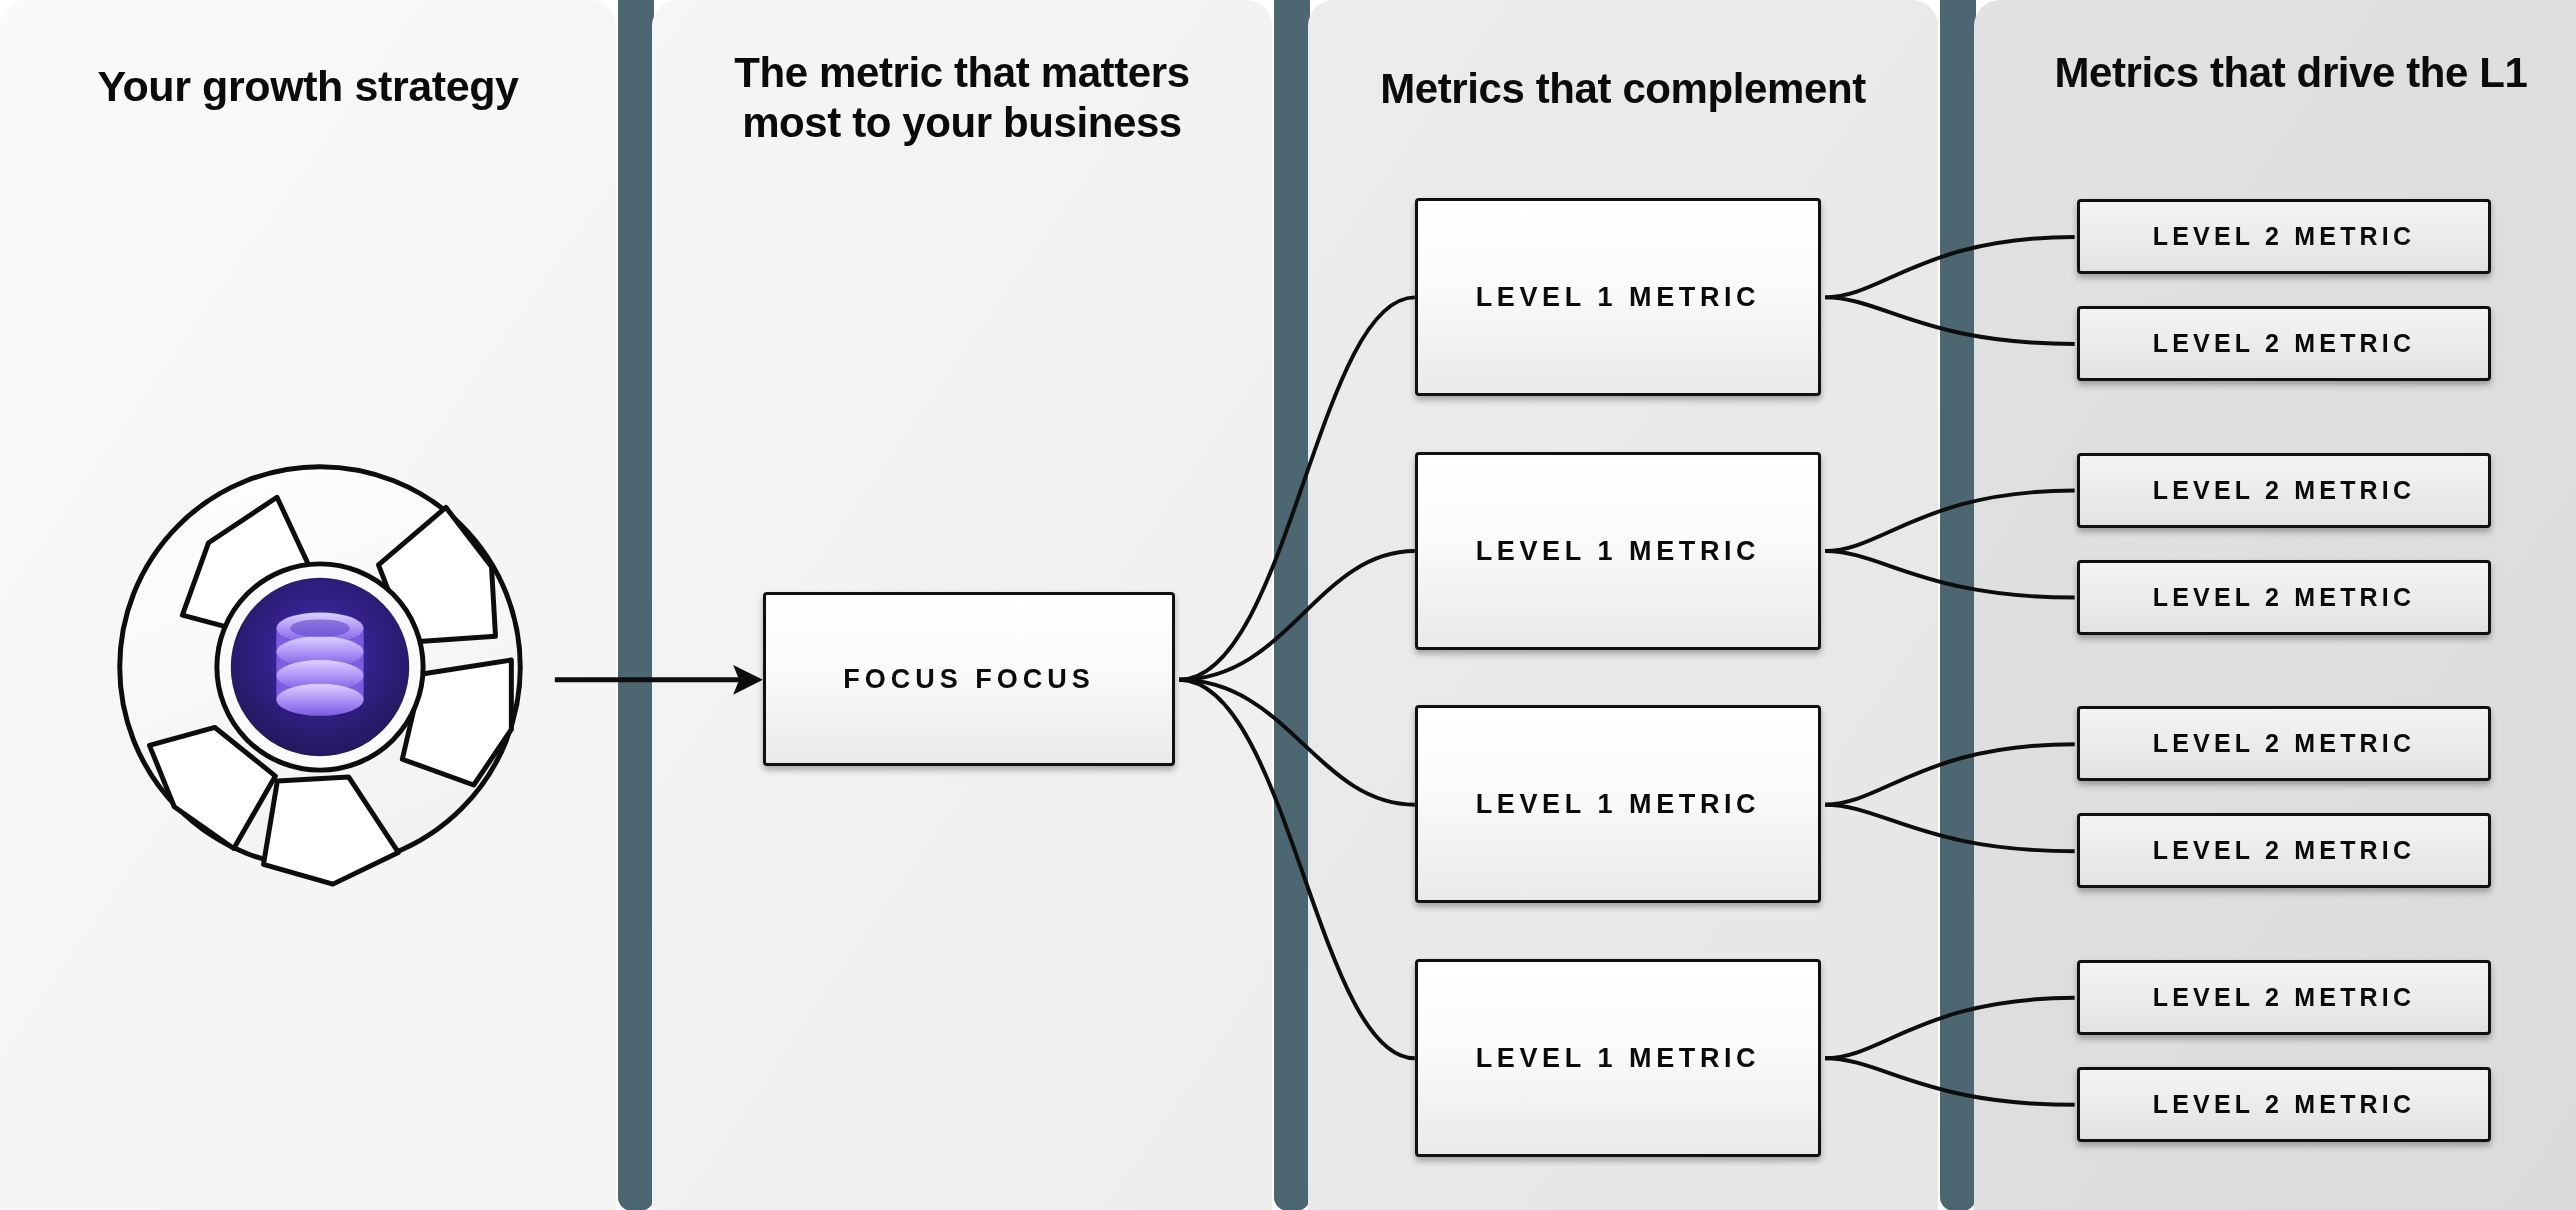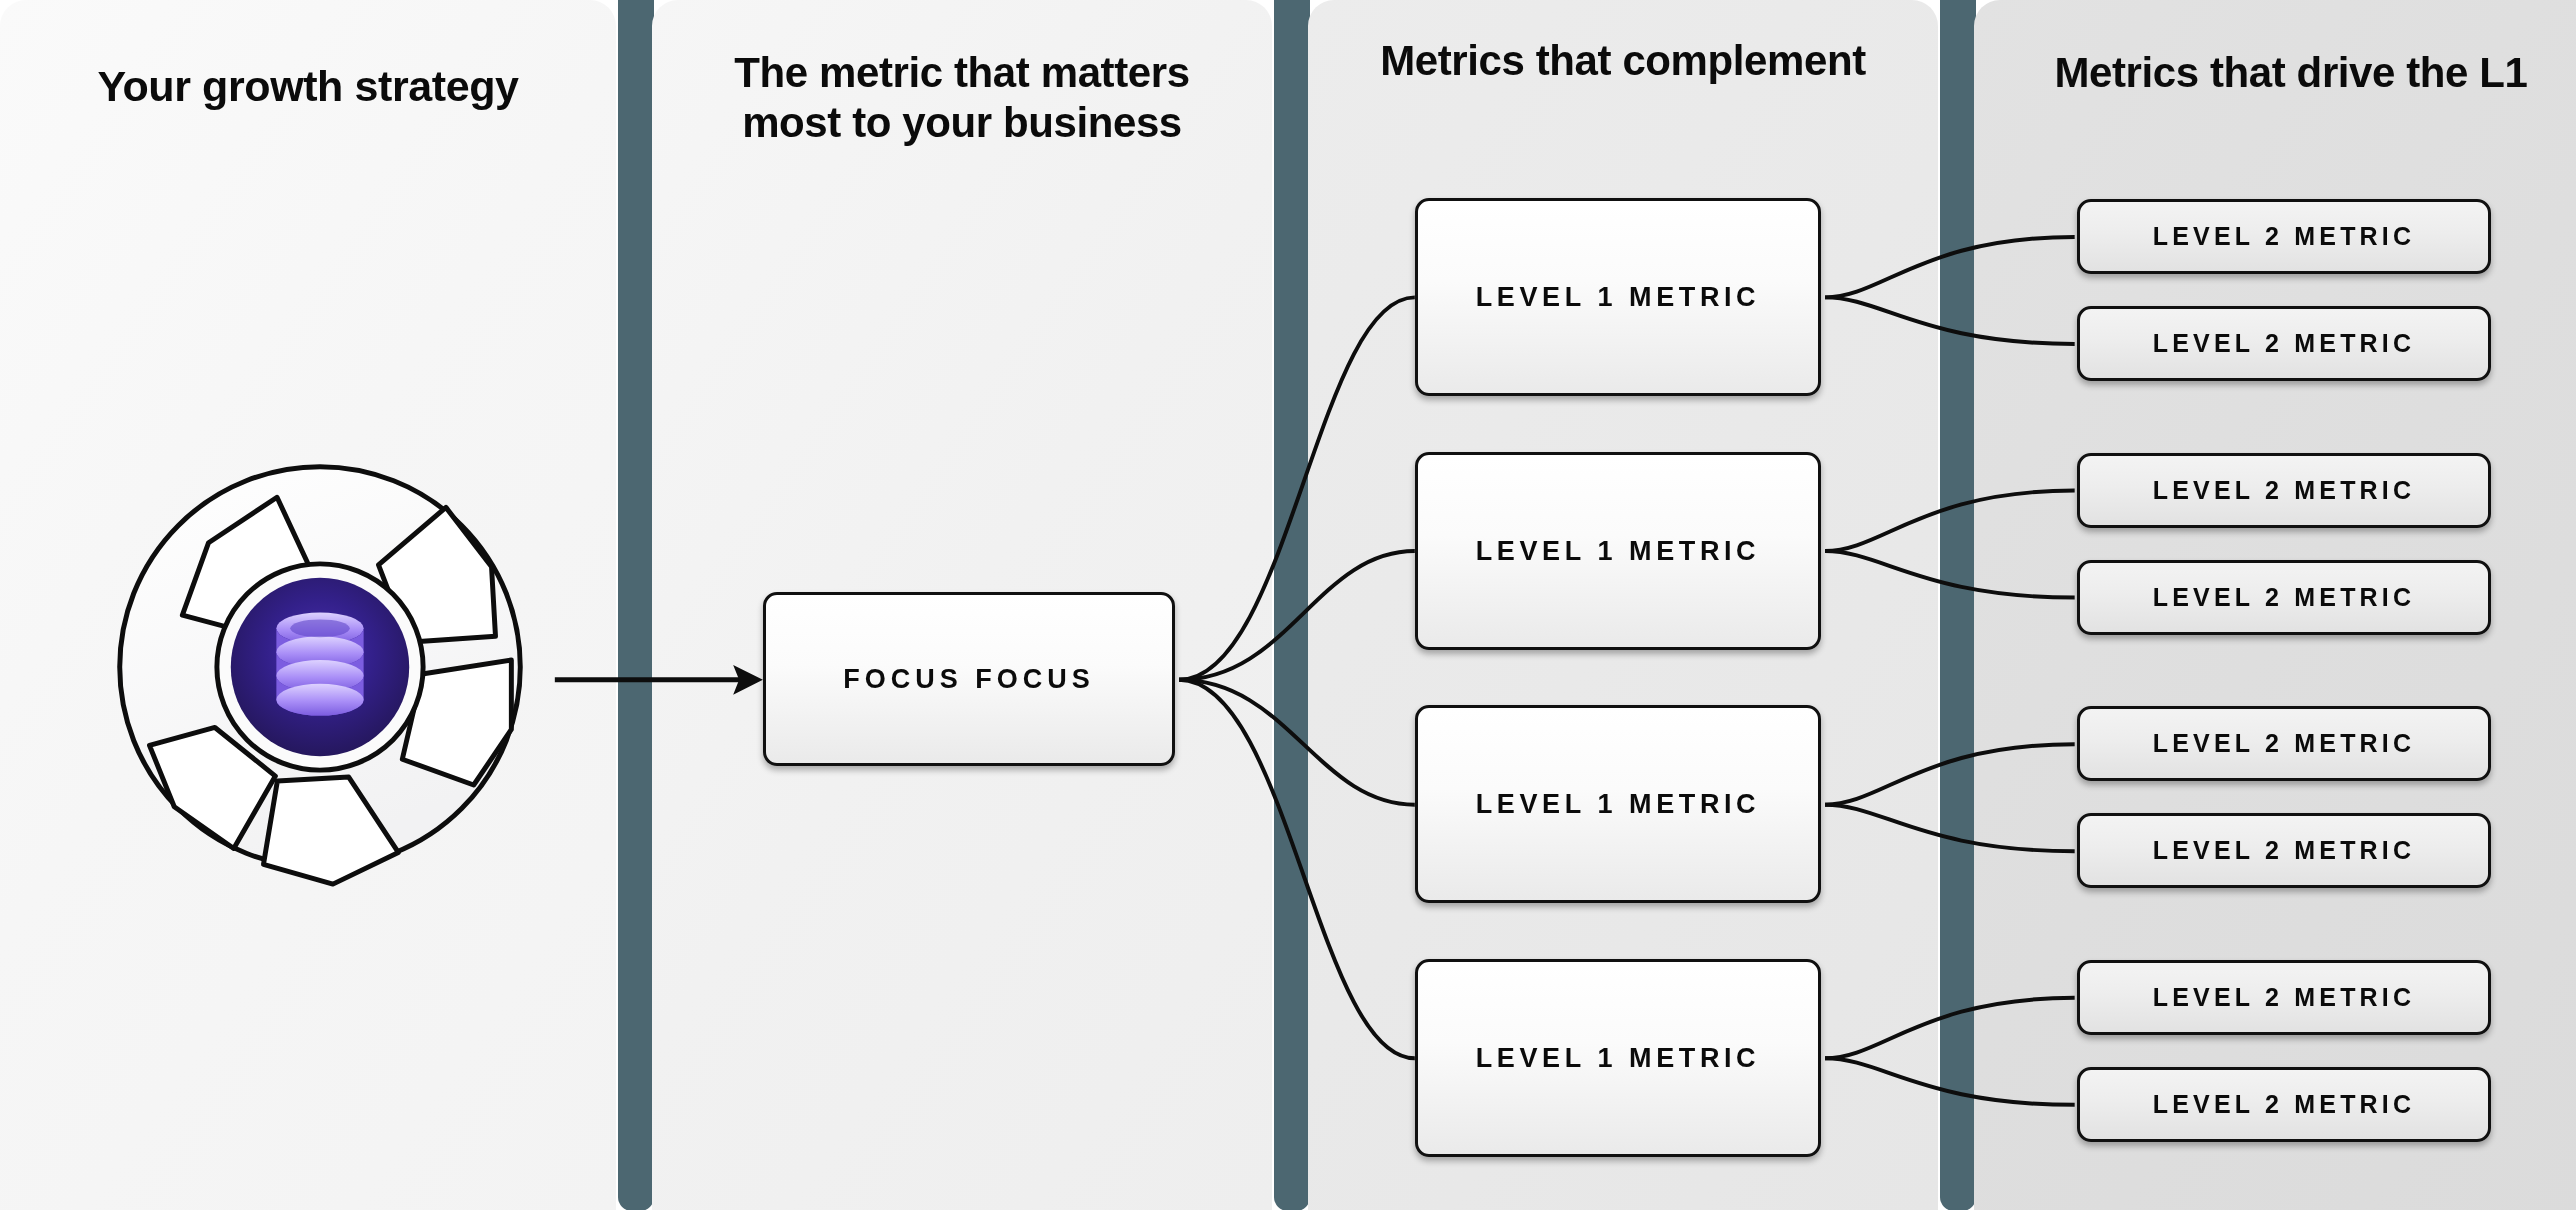--- a/index.html
+++ b/index.html
@@ -26,30 +26,30 @@
   #panel-4 .panel-inner{background:linear-gradient(125deg,#e2e2e2 0%,#dedede 50%,#dbdbdb 100%);}
 
   
   .col-title{
     position:absolute;left:0;right:0;text-align:center;
     font-weight:700;color:#0b0b0b;letter-spacing:-0.4px;line-height:1.18;
     font-size:42px;padding:0 34px;box-sizing:border-box;
   }
   #title-1{top:61px;font-size:43px;}
   #title-2{top:48px;}
-  #title-3{top:36px;}
+  #title-3{top:64px;}
   #title-4{top:48px;}
 
   
   #logo-wrap{position:absolute;left:87px;top:434px;width:466px;height:466px;}
 
   
   .mbox{
     position:absolute;box-sizing:border-box;
-    border:3.5px solid #101010;border-radius:14px;
+    border:3.5px solid #101010;border-radius:4px;
     background:linear-gradient(180deg,#ffffff 0%,#fbfbfb 42%,#eaeaea 100%);
     box-shadow:0 4px 6px rgba(0,0,0,0.30);
     display:flex;align-items:center;justify-content:center;
     color:#0b0b0b;font-weight:700;letter-spacing:4.2px;
   }
   .mbox.focus{left:763px;top:592px;width:412px;height:174px;font-size:27px;letter-spacing:5px;}
   .mbox.l1{left:1415px;width:406px;height:198px;font-size:27px;letter-spacing:4.6px;}
   #l1-0{top:198px;} #l1-1{top:452px;} #l1-2{top:705px;} #l1-3{top:959px;}
   .mbox.l2{left:2077px;width:414px;height:75px;font-size:25px;letter-spacing:4.2px;
            background:linear-gradient(180deg,#f3f3f3 0%,#ededed 45%,#e2e2e2 100%);}

